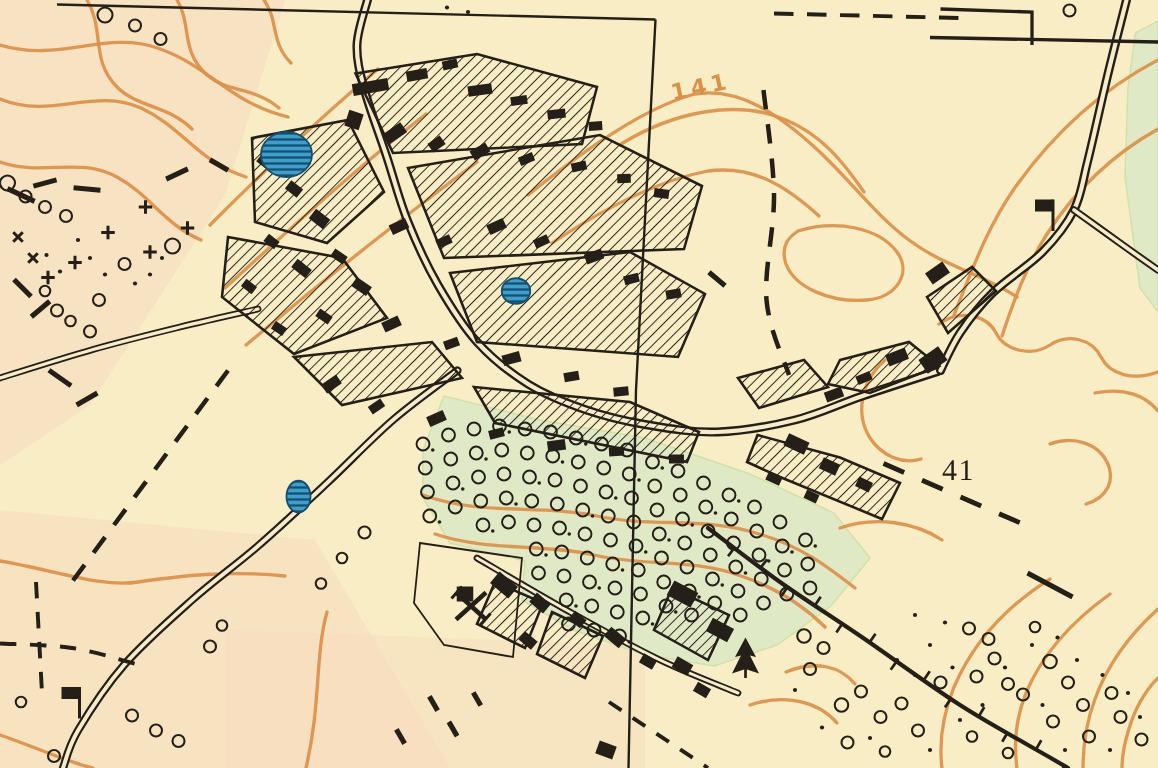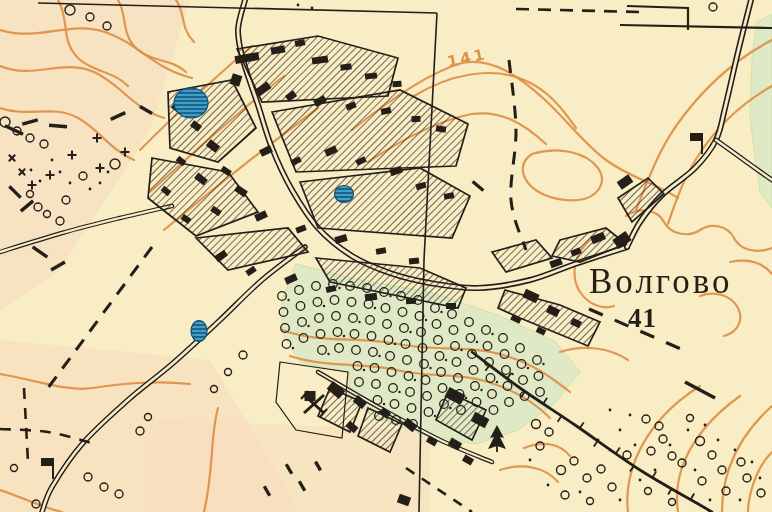--- a/index.html
+++ b/index.html
@@ -4,21 +4,21 @@
 <style>
   html,body{margin:0;padding:0;background:#ddd;}
   .viewport{
     position:relative;width:772px;height:512px;overflow:hidden;
     background:var(--paper,#f8edc4);
     font-family:"Liberation Serif","DejaVu Serif",serif;
   }
   svg{position:absolute;left:0;top:0;}
   .map-label{position:absolute;color:var(--ink,#241f18);white-space:nowrap;}
   .village-name{left:589px;top:262px;font-size:35px;letter-spacing:3px;}
-  .spot-height{left:628px;top:303px;font-size:27px;letter-spacing:1px;font-weight:bold;}
+  .spot-height{left:628px;top:303px;font-size:20px;letter-spacing:1px;}
   .contour-elev{
     left:447px;top:49px;font-size:15px;font-weight:bold;letter-spacing:3px;
     color:var(--orange,#dd8f46);transform:rotate(-12deg);
     font-family:"DejaVu Sans","Liberation Sans",sans-serif;
   }
 </style>
 </head>
 <body>
 
 <div class="viewport" style="--paper: #f8edc4; --ink: #241f18; --orange: #dd8f46;">
@@ -487,16 +487,15 @@
       <g>
         <ellipse cx="191" cy="103" rx="17" ry="15" fill="#3f9fca" stroke="#134e70" stroke-width="1.2"></ellipse>
         <ellipse cx="191" cy="103" rx="17" ry="15" fill="url(#pstripe)"></ellipse>
         <ellipse cx="344" cy="194" rx="9.5" ry="8.5" fill="#3f9fca" stroke="#134e70" stroke-width="1.2"></ellipse>
         <ellipse cx="344" cy="194" rx="9.5" ry="8.5" fill="url(#pstripe)"></ellipse>
         <ellipse cx="199" cy="331" rx="8" ry="10.5" fill="#3f9fca" stroke="#134e70" stroke-width="1.2"></ellipse>
         <ellipse cx="199" cy="331" rx="8" ry="10.5" fill="url(#pstripe)"></ellipse>
       </g>
     </svg>
 
-  <div class="map-label village-name">Волгово</div>
   <div class="map-label spot-height">41</div>
   <div class="map-label contour-elev">141</div>
 </div>
 
 </body></html>

